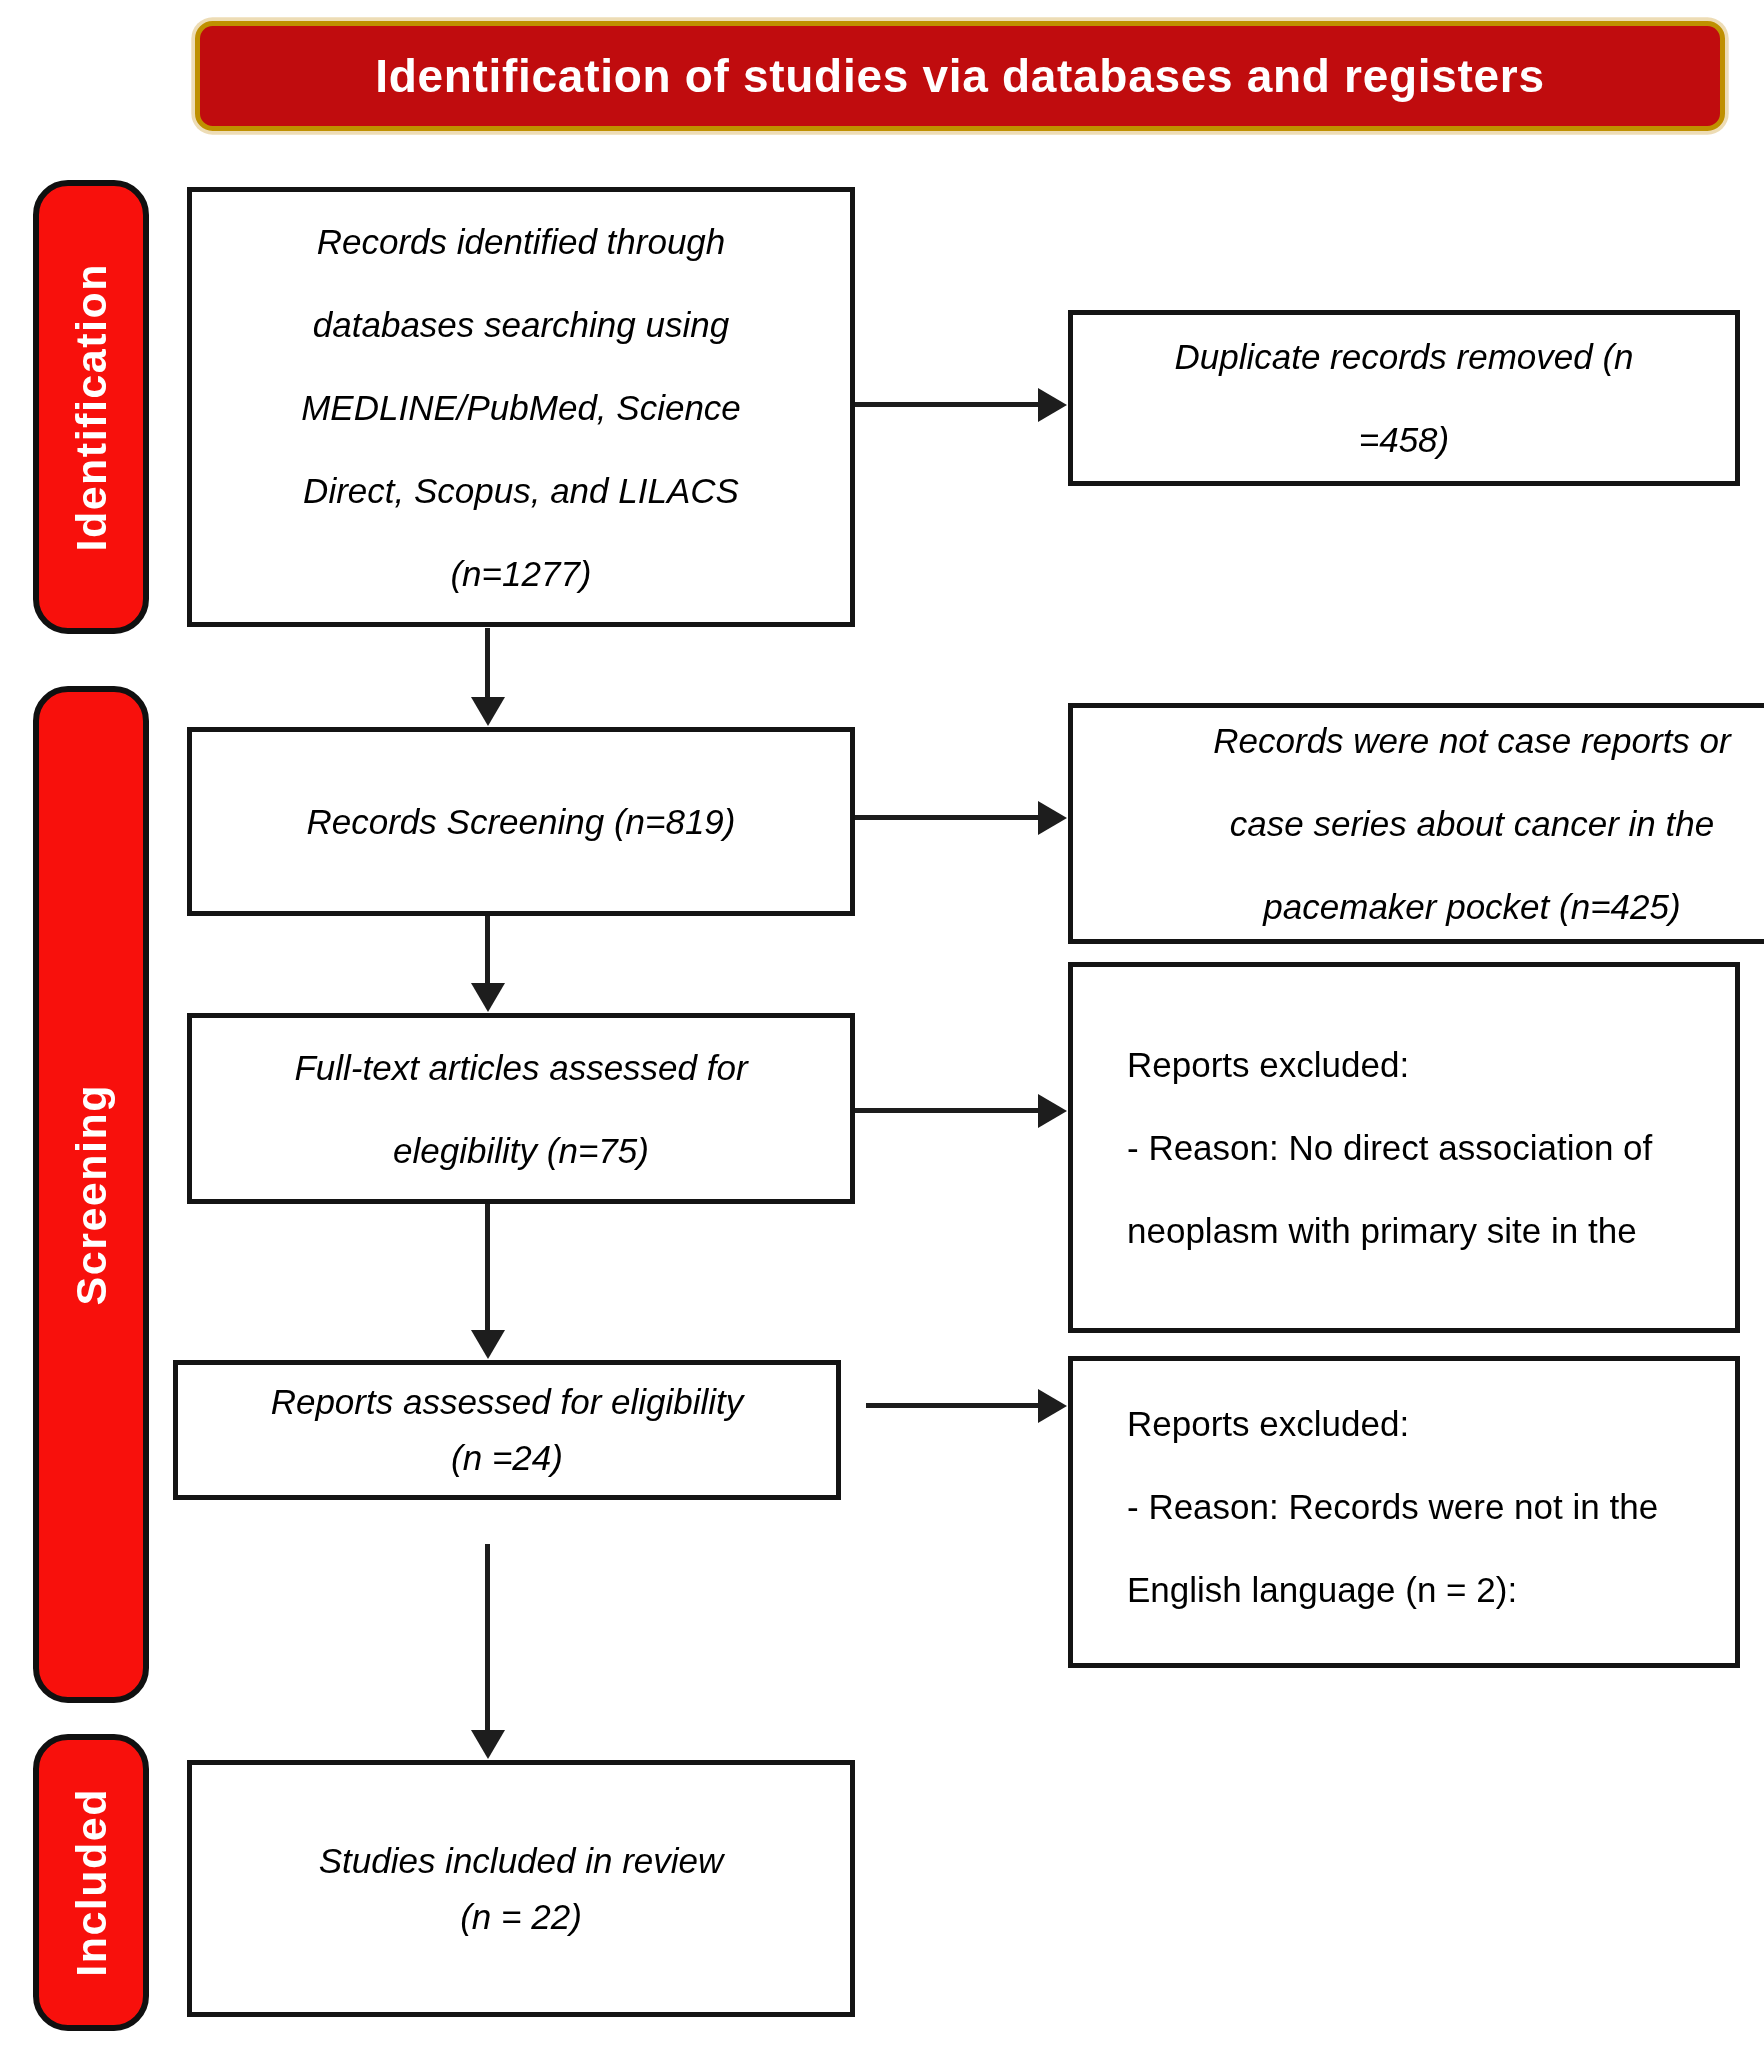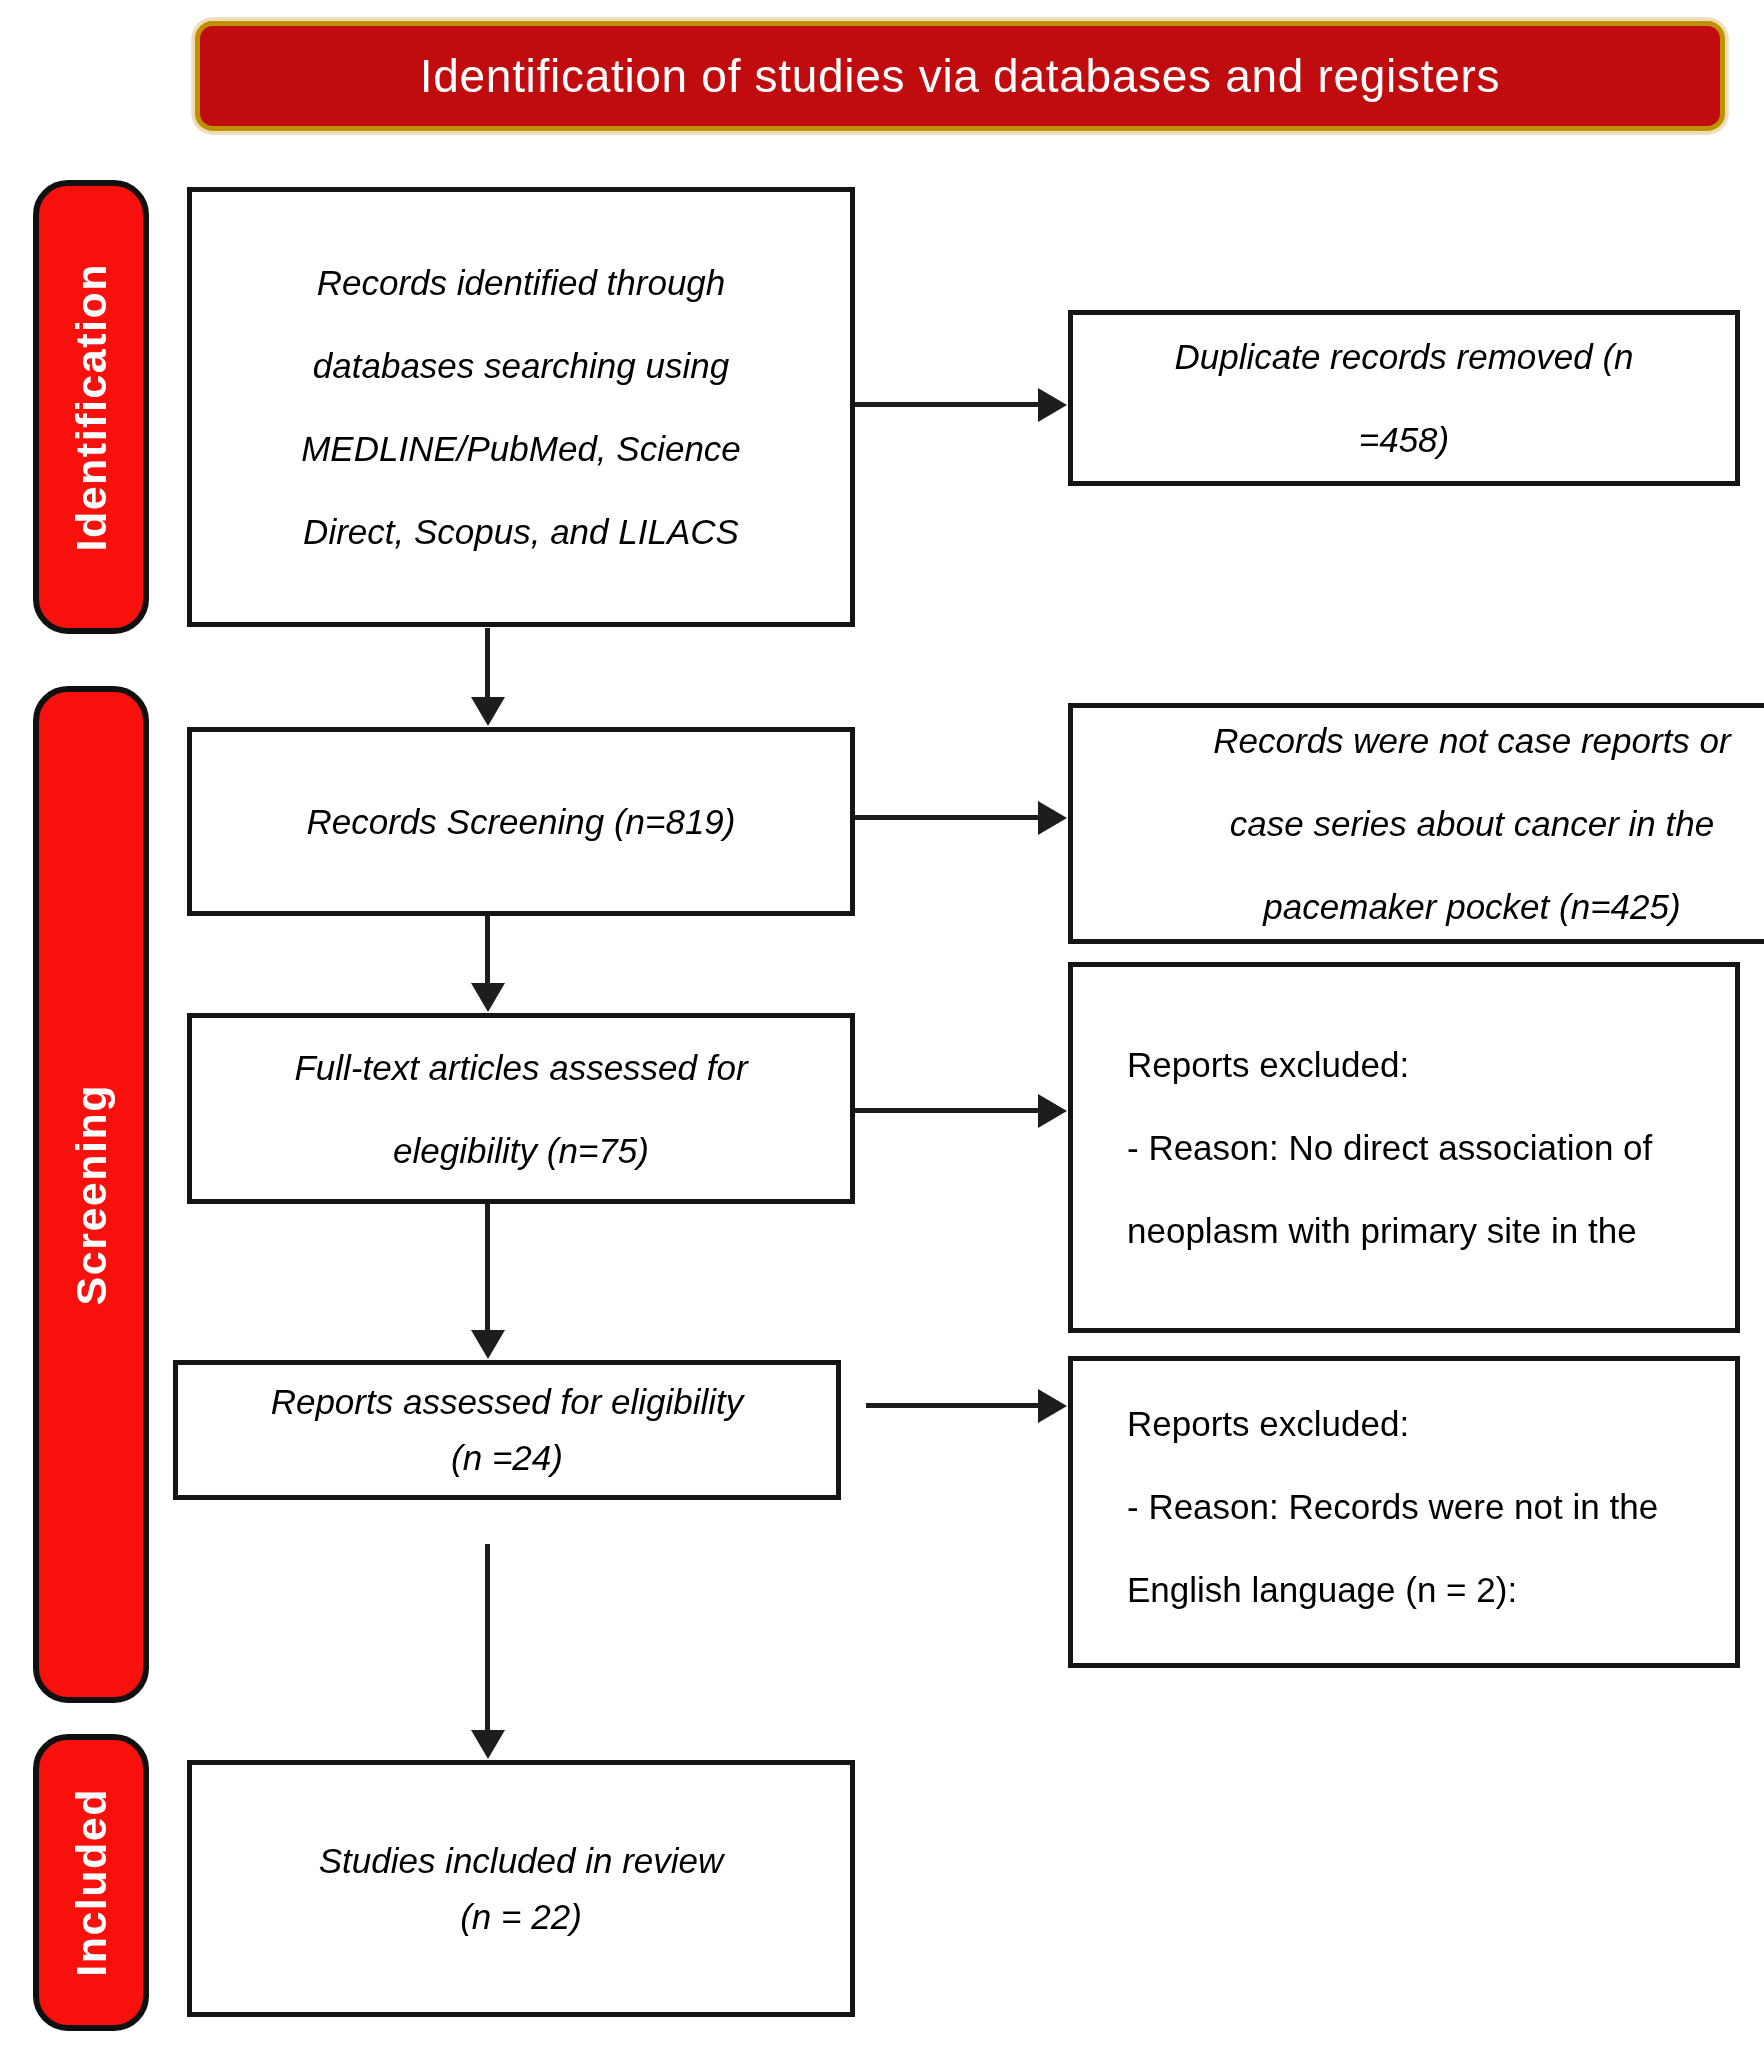--- a/index.html
+++ b/index.html
@@ -25,21 +25,21 @@
     position:absolute;left:195px;top:20.6px;width:1530px;height:110px;
     background:var(--banner-red);
     border:5.1px solid var(--banner-border-gold);
     border-radius:17.6px;
     box-sizing:border-box;
     display:flex;align-items:center;justify-content:center;
     box-shadow:0 0 0 3.7px rgba(216,178,90,0.45);
   }
   .banner span{
     color:var(--label-text);
-    font-size:46px;font-weight:normal;
+    font-size:46px;font-weight:bold;
     letter-spacing:0.7px;
     white-space:nowrap;
   }
   
   .stage{
     position:absolute;left:33px;width:116px;
     background:var(--stage-red);
     border:6.6px solid #101010;
     border-radius:35px;
     box-sizing:border-box;
@@ -129,20 +129,21 @@
   <div class="stage stage-included">
     <span class="vtext">Included</span>
   </div>
 
   <div class="box b1 center lh-wide">
     <div class="inner">
       <div class="ln">Records identified through</div>
       <div class="ln">databases searching using</div>
       <div class="ln">MEDLINE/PubMed, Science</div>
       <div class="ln">Direct, Scopus, and LILACS</div>
+      <div class="ln">(n=1277)</div>
     </div>
   </div>
 
   <div class="box b2 center lh-wide">
     <div class="inner">
       <div class="ln">Records Screening (n=819)</div>
     </div>
   </div>
 
   <div class="box b3 center lh-wide">

